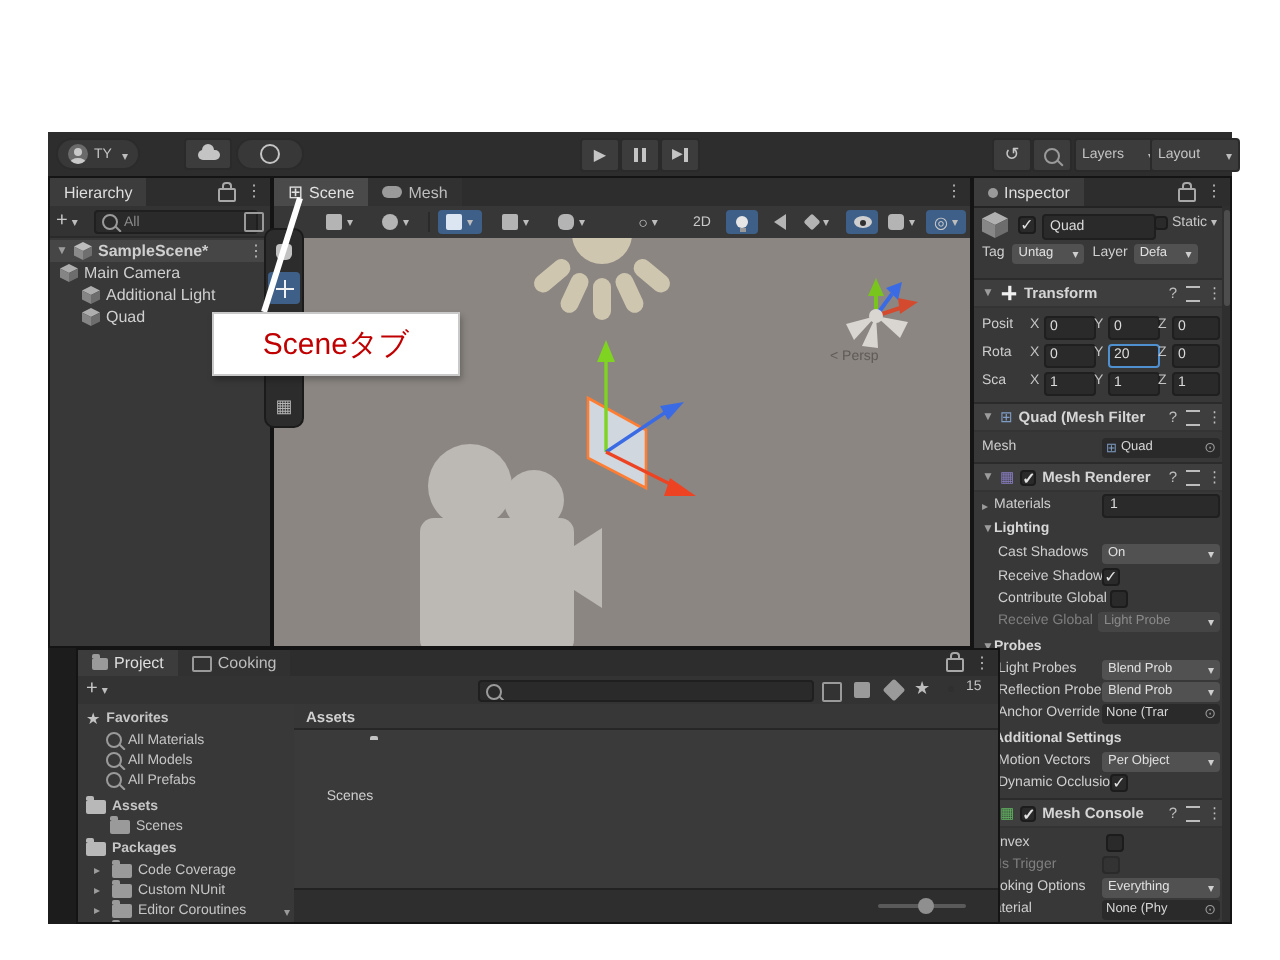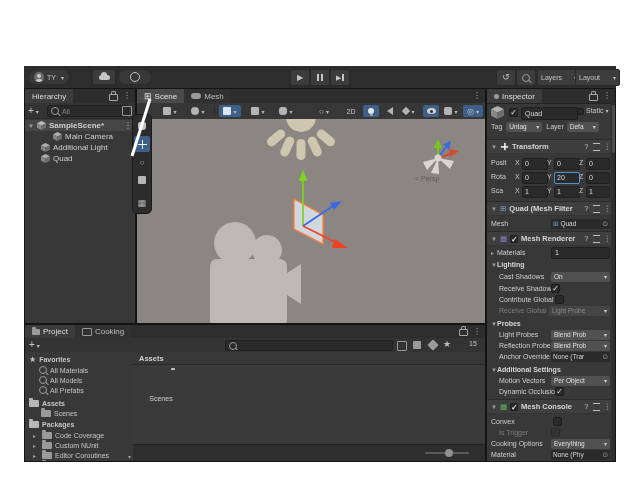--- a/index.html
+++ b/index.html
@@ -144,21 +144,21 @@
       <div class="hrow" style="top:31px;background:#464646;padding-left:3px">
         <span class="fold">▼</span>
         <svg width="9" height="9" viewBox="0 0 10 10">
             <polygon points="5,0 10,2.5 5,5 0,2.5" fill="#bdbdbd"></polygon>
             <polygon points="0,2.5 5,5 5,10 0,7.5" fill="#8a8a8a"></polygon>
             <polygon points="10,2.5 5,5 5,10 10,7.5" fill="#6f6f6f"></polygon>
           </svg>
         <span style="font-weight:bold">SampleScene*</span>
         <span class="menu-dots" style="margin-left:auto;padding-right:3px">⋮</span>
       </div>
-      <div class="hrow" style="top:42px;padding-left:28px">
+      <div class="hrow" style="top:42px;padding-left:5px">
         <svg width="9" height="9" viewBox="0 0 10 10">
             <polygon points="5,0 10,2.5 5,5 0,2.5" fill="#aeaeae"></polygon>
             <polygon points="0,2.5 5,5 5,10 0,7.5" fill="#858585"></polygon>
             <polygon points="10,2.5 5,5 5,10 10,7.5" fill="#6d6d6d"></polygon>
           </svg>
         <span>Main Camera</span>
       </div>
       <div class="hrow" style="top:53px;padding-left:16px">
         <svg width="9" height="9" viewBox="0 0 10 10">
             <polygon points="5,0 10,2.5 5,5 0,2.5" fill="#aeaeae"></polygon>
@@ -299,20 +299,23 @@
           <span class="tb-ic"></span>
         </div>
       <div class="btn abs" style="left:1px;top:80px;width:16px;height:16px;background:transparent;border:none">
           <span style="color:#b4b4b4;font-size:9px">▦</span>
         </div>
     </div>
 
     <svg class="abs" style="left:70px;top:28px;z-index:55;pointer-events:none" width="170" height="70">
       <line x1="56" y1="5" x2="38" y2="62" stroke="#ffffff" stroke-width="3"></line>
     </svg>
+    <div id="callout" class="abs" style="left:82px;top:90px;width:122px;height:30px">
+      <span>Sceneタブ</span>
+    </div>
 
     <div class="panel" style="left:462px;top:22px;width:130px;height:374px">
       <div class="tabbar">
         <div class="tab active">
           <span style="width:5px;height:5px;border-radius:50%;background:#9a9a9a"></span>
           <span>Inspector</span>
         </div>
         <div class="tab-right">
           <span class="lock"></span>
           <span class="menu-dots">⋮</span>
@@ -513,21 +516,21 @@
 
           <span class="dot">⊙</span>
         </div>
       </div>
 
       <div class="abs" style="right:0;top:14px;bottom:0;width:4px;background:#2f2f2f">
         <div class="abs" style="left:0.5px;top:2px;width:3px;height:48px;background:#4d4d4d;border-radius:2px"></div>
       </div>
     </div>
 
-    <div class="panel" style="left:0;top:258px;width:462px;height:138px">
+    <div class="panel" style="left:14px;top:258px;width:462px;height:138px">
       <div class="tabbar" style="height:13px">
         <div class="tab active">
           <span class="folder" style="width:8px;height:6px"></span>
           <span>Project</span>
         </div>
         <div class="tab">
           <span style="width:8px;height:6px;border:1px solid #9a9a9a;border-radius:1px"></span>
           <span>Cooking</span>
         </div>
         <div class="tab-right">

